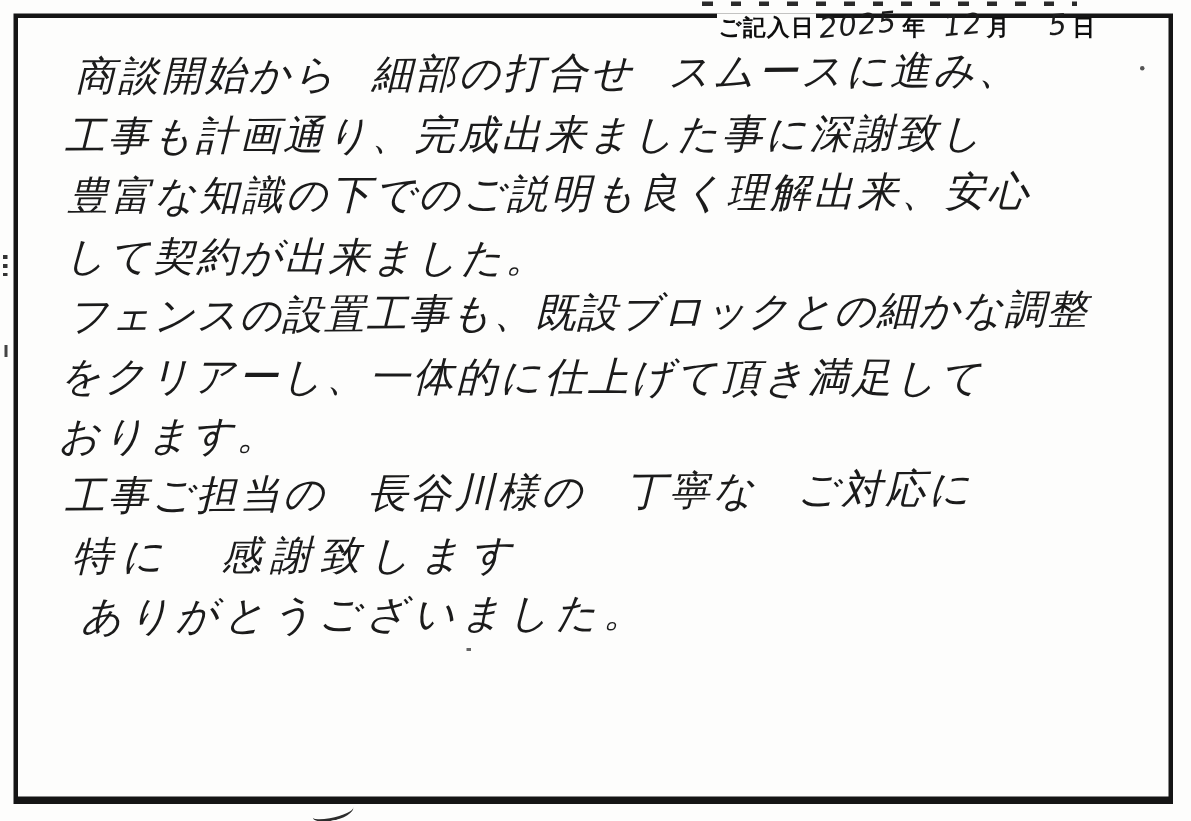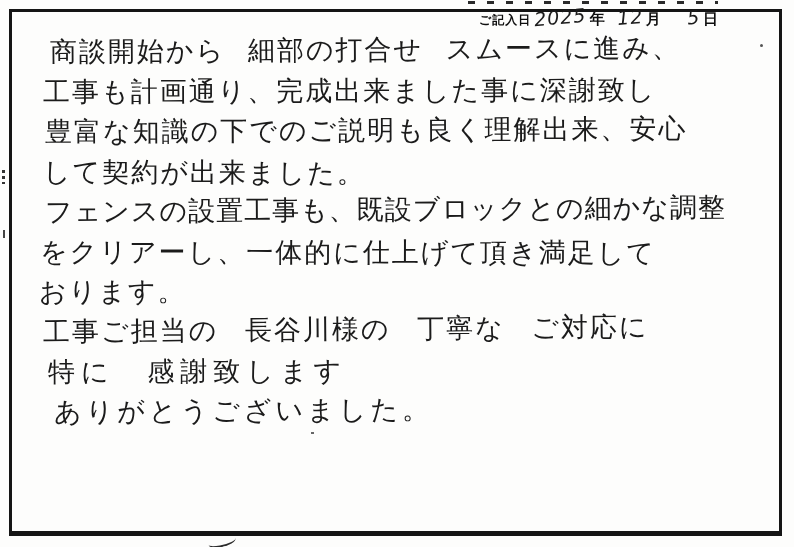--- a/index.html
+++ b/index.html
@@ -30,21 +30,21 @@
   .date-row {
     position: absolute;
     left: 478px; top: 6px;
     display: flex;
     align-items: baseline;
     color: #0e0e0e;
     z-index: 3;
     background: transparent;
   }
   .date-label {
-    font-size: 12px;
+    font-size: 15px;
     font-weight: bold;
     letter-spacing: 1px;
     background: var(--paper, #fdfdfc);
     padding: 0 1px;
   }
   .date-unit {
     font-size: 15px;
     font-weight: bold;
     margin-left: 1px;
   }
@@ -61,20 +61,21 @@
   }
   .gap-m { margin-left: 12px; }
   .gap-l { margin-left: 26px; }
 
   
   .body-text {
     position: absolute;
     left: 38px; top: 32px;
     width: 716px;
     font-family: "DejaVu Sans", sans-serif;
+    font-style: italic;
     font-size: 27px;
     letter-spacing: 2px;
     word-spacing: 12px;
     line-height: 40px;
     color: var(--ink, #1b1b1b);
     z-index: 2;
   }
   .line {
     white-space: nowrap;
     transform-origin: left center;

